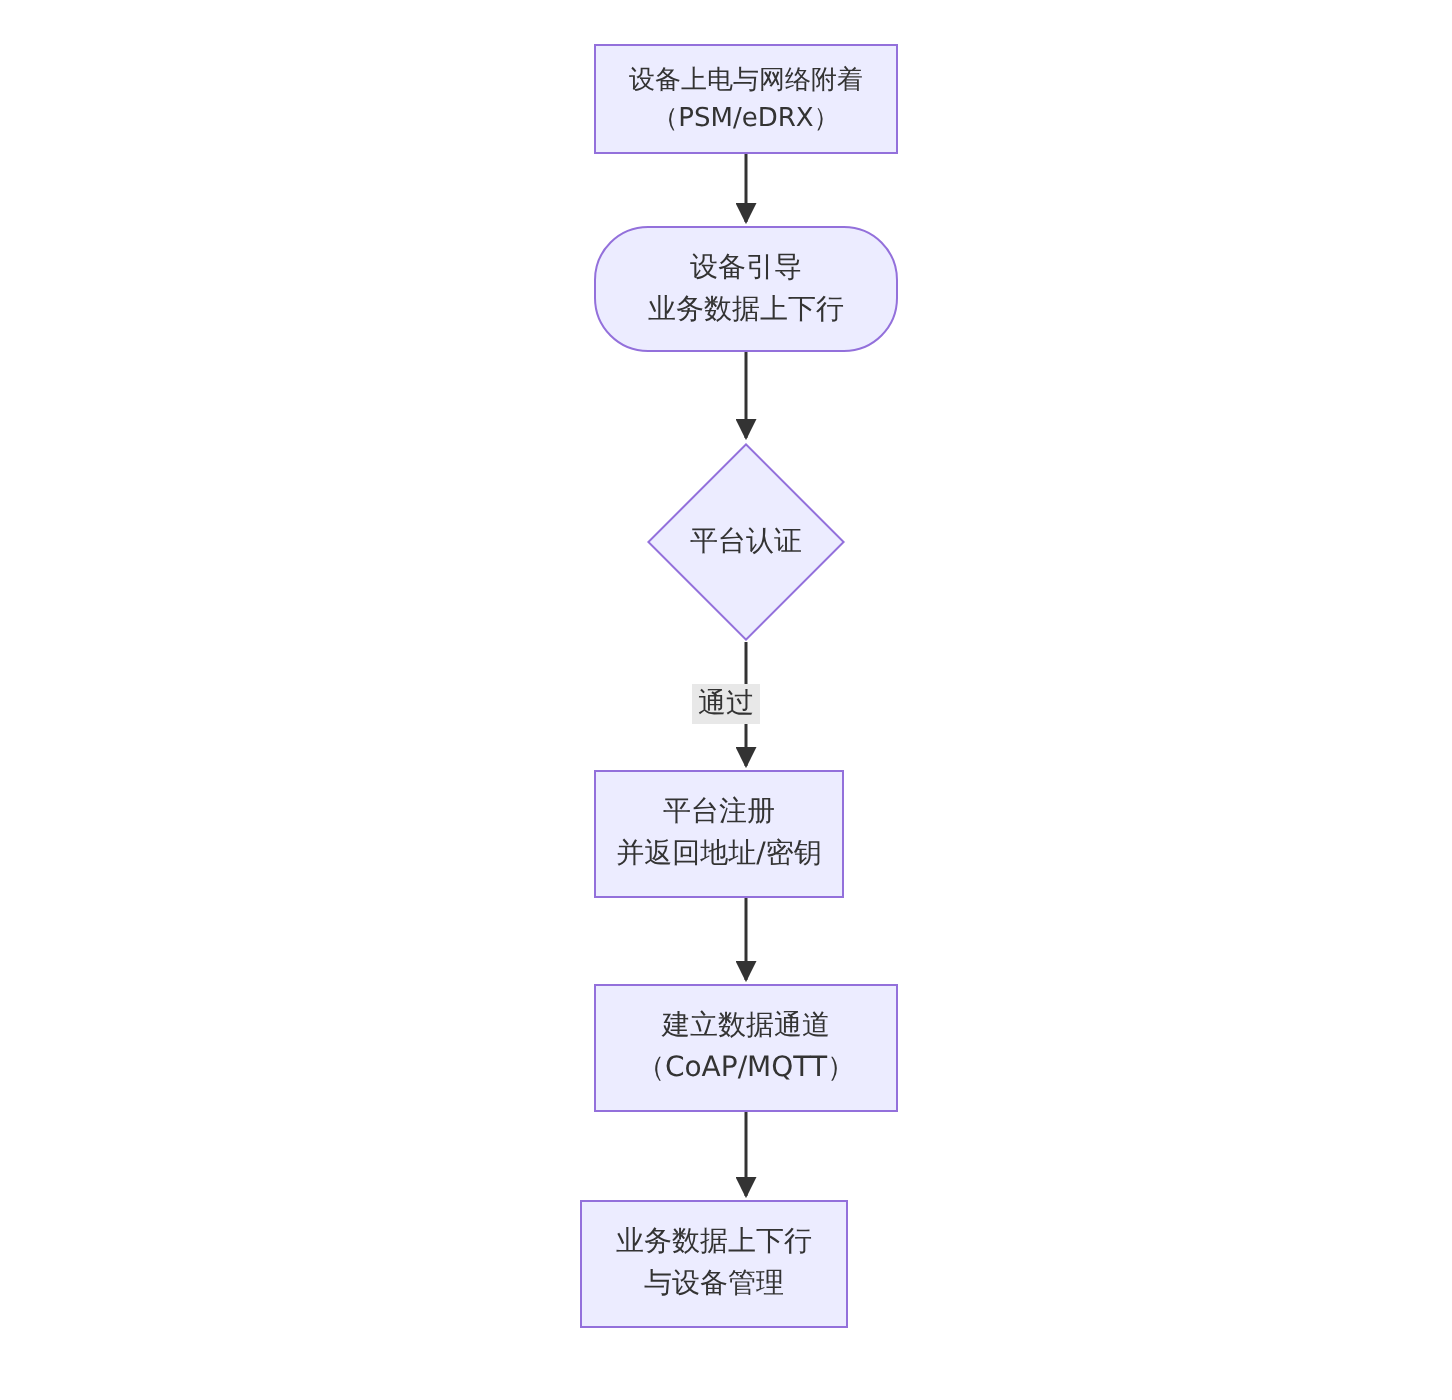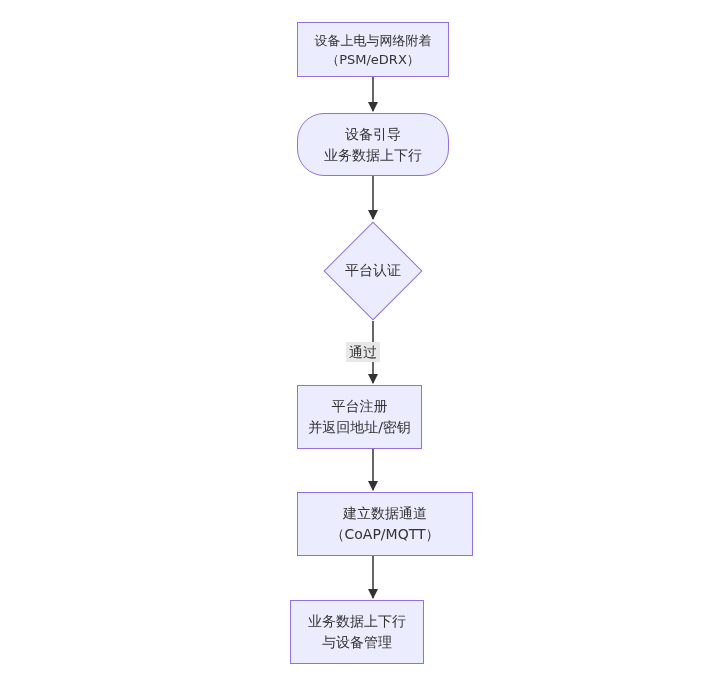--- a/index.html
+++ b/index.html
@@ -106,21 +106,21 @@
   <div class="diamond-shape" style="left:338px; top:236px; width:70px; height:70px;"></div>
   <div class="diamond-label" style="left:373px; top:271px;">平台认证</div>
 
   <div class="edge-label" style="left:363px; top:352px;">通过</div>
 
   <div class="node" style="left:297px; top:385px; width:125px; height:64px;">
     <div>平台注册</div>
     <div>并返回地址/密钥</div>
   </div>
 
-  <div class="node" style="left:297px; top:492px; width:176px; height:64px;">
+  <div class="node" style="left:297px; top:492px; width:152px; height:64px;">
     <div>建立数据通道</div>
     <div>（CoAP/MQTT）</div>
   </div>
 
   <div class="node" style="left:290px; top:600px; width:134px; height:64px;">
     <div>业务数据上下行</div>
     <div>与设备管理</div>
   </div>
 
 </div>

